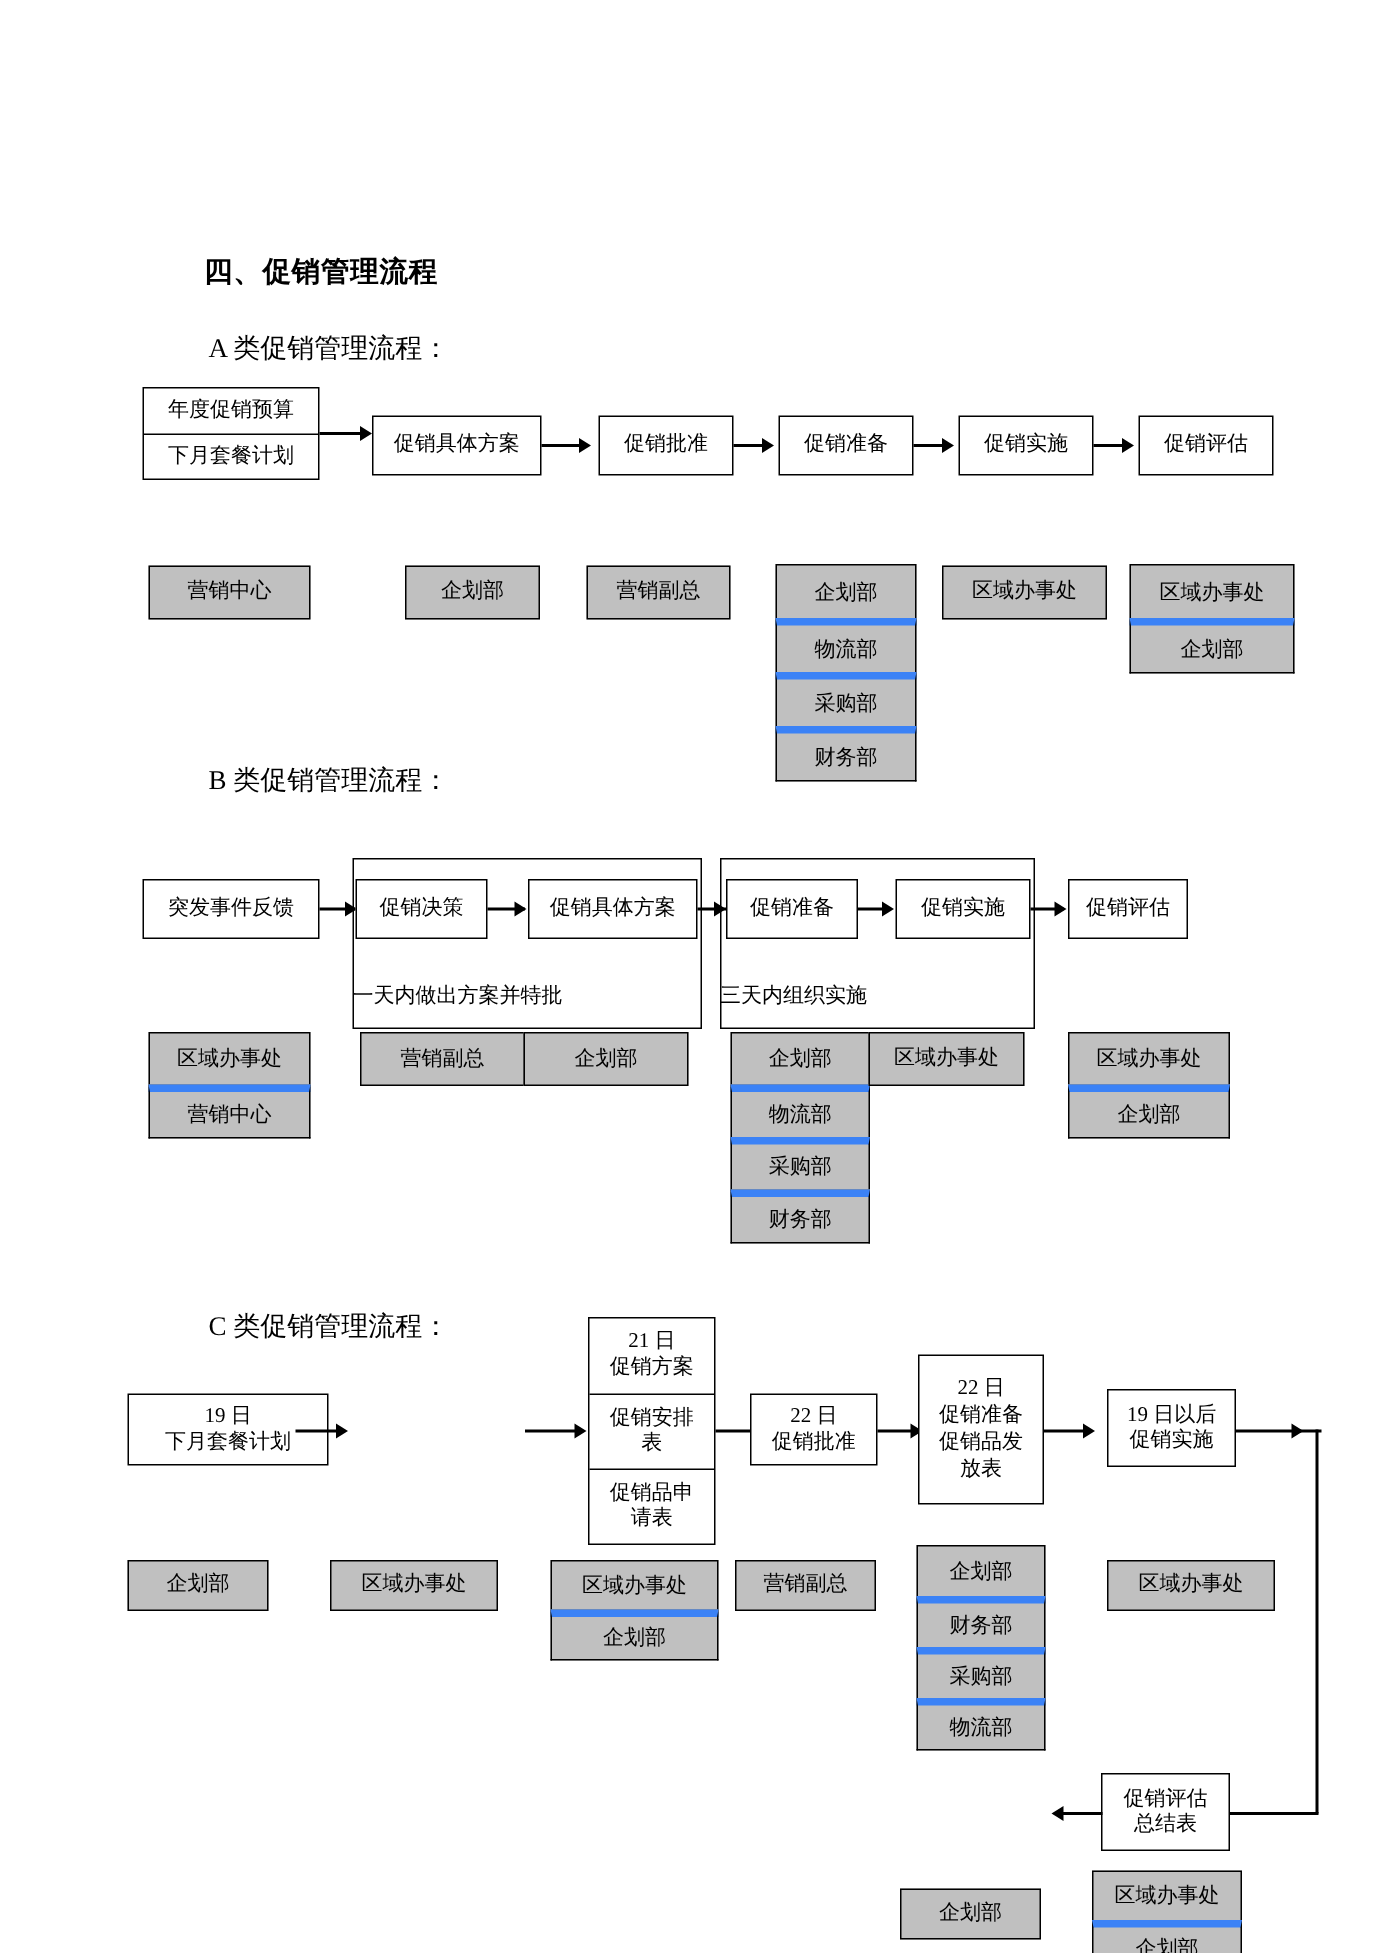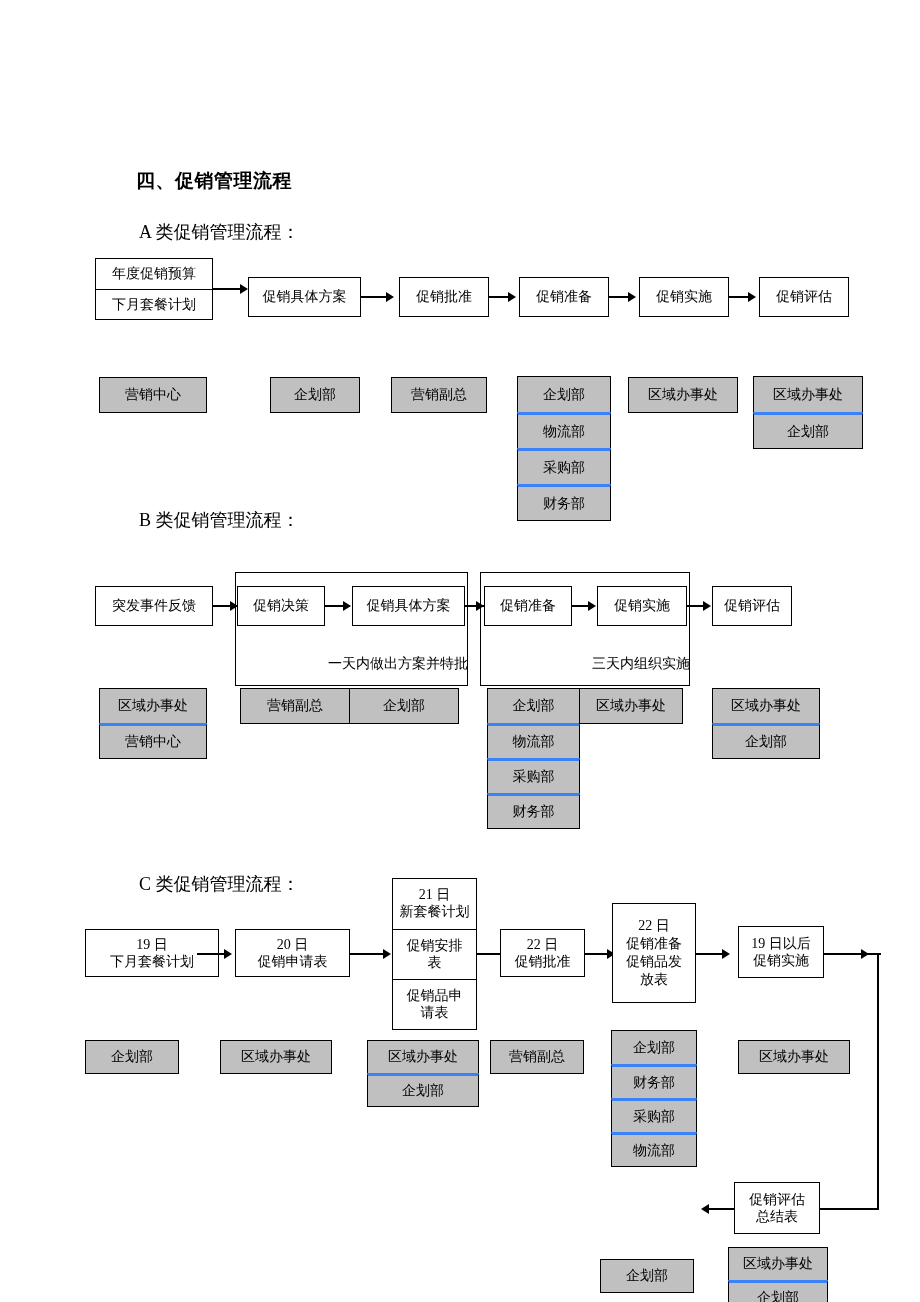--- a/index.html
+++ b/index.html
@@ -71,21 +71,21 @@
   .stack > .srow {
     box-sizing: border-box;
     border: 1px solid #000;
     background: #c0c0c0;
     display: flex;
     align-items: center;
     justify-content: center;
     font-size: 14px;
     white-space: nowrap;
   }
-  .stack > .srow + .srow { border-top: 3px solid #3b82f6; margin-top: -1px; }
+  .stack > .srow + .srow { border-top: 5px solid #3b82f6; margin-top: -1px; }
 
   
   .hpair {
     position: absolute;
     box-sizing: border-box;
     display: flex;
   }
   .hpair > .hcell {
     box-sizing: border-box;
     border: 1px solid #000;
@@ -102,21 +102,21 @@
   .grp {
     position: absolute;
     box-sizing: border-box;
     border: 1px solid #000;
     background: transparent;
   }
   .grp-note {
     position: absolute;
     font-size: 14px;
     white-space: nowrap;
-    text-align: right;
+    text-align: left;
   }
 
   
   .hline {
     position: absolute;
     height: 0;
     border-top: 2px solid #000;
   }
   .vline {
     position: absolute;
@@ -249,31 +249,27 @@
     <div class="srow" style="height:36px;">企划部</div>
   </div>
 
   <div class="box" style="left:85px; top:929px; width:134px; height:48px;">
     <div>19 日</div>
     <div>下月套餐计划</div>
   </div>
   <div class="hline" style="left:197px; top:953px; width:32px;"></div>
   <div class="arrow-r" style="left:224px; top:949px;"></div>
 
-  <div class="box" style="left:235px; top:929px; width:115px; height:48px;">
-    <div>20 日</div>
-    <div>促销申请表</div>
-  </div>
   <div class="hline" style="left:350px; top:953px; width:38px;"></div>
   <div class="arrow-r" style="left:383px; top:949px;"></div>
 
   <div class="box" style="left:392px; top:878px; width:85px; height:152px; padding:0; justify-content:flex-start;">
     <div class="cell" style="height:50px; border:0; flex-direction:column; line-height:1.2;">
       <span>21 日</span>
-      <span>新套餐计划</span>
+      <span>促销方案</span>
     </div>
     <div class="cell" style="height:50px; flex-direction:column; line-height:1.2;">
       <span>促销安排</span>
       <span>表</span>
     </div>
     <div class="cell" style="height:50px; flex-direction:column; line-height:1.2;">
       <span>促销品申</span>
       <span>请表</span>
     </div>
   </div>

